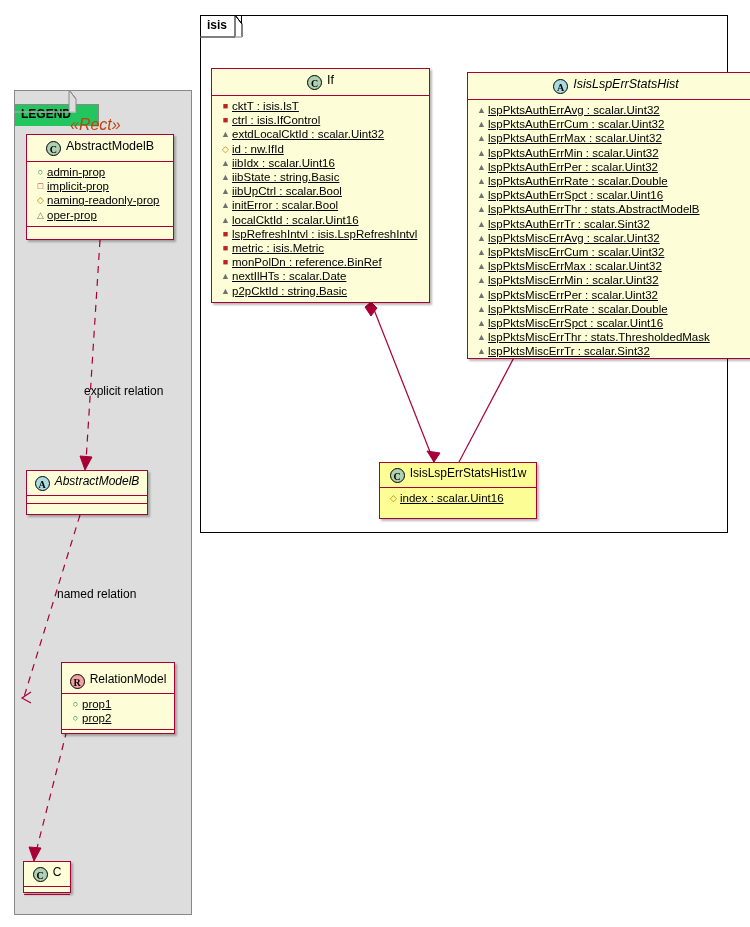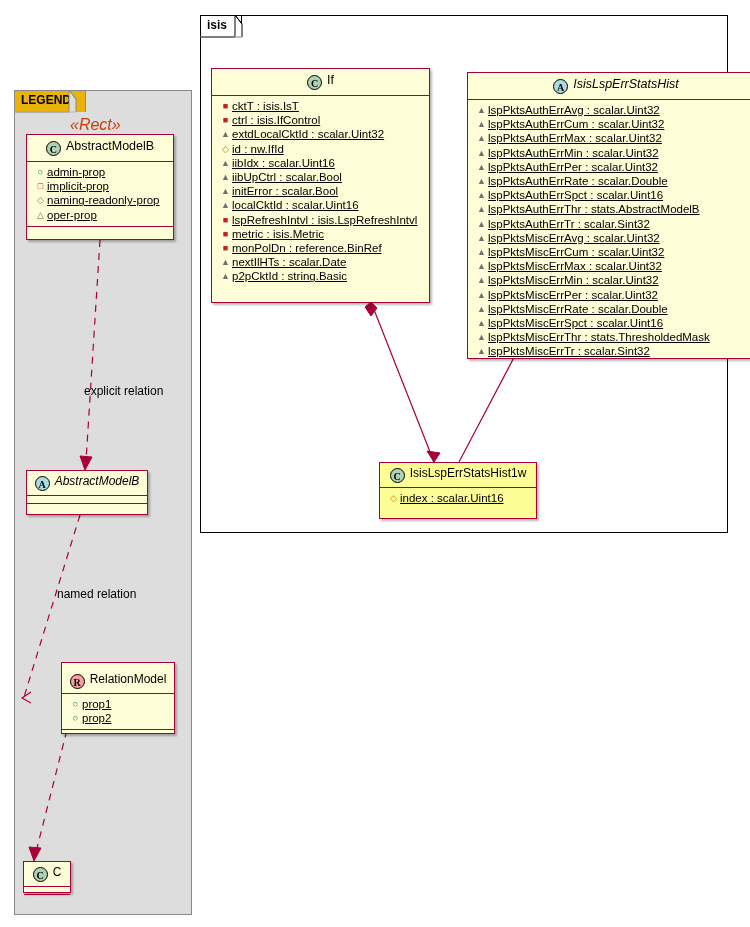--- a/index.html
+++ b/index.html
@@ -148,21 +148,21 @@
   </div>
 
   <svg class="edges">
     <polygon points="235,15 242,24 242,37 235,37" fill="#ffffff" stroke="#000000" stroke-width="1"></polygon>
     <line x1="200" y1="37" x2="242" y2="37" stroke="#ffffff" stroke-width="1"></line>
     <line x1="200" y1="37" x2="235" y2="37" stroke="#000000" stroke-width="1"></line>
     <line x1="235" y1="15" x2="242" y2="24" stroke="#000000" stroke-width="1"></line>
   </svg>
 
   <div class="legend-body" style="left:14px; top:90px; width:178px; height:825px;"></div>
-  <div class="pkg-tab" style="left:14px; top:90px; width:72px; height:22px; background:#eab308; border-color:#888888;">
+  <div class="pkg-tab" style="left:14px; top:104px; width:85px; height:22px; background:#22c55e; border-color:#888888;">
     <span>LEGEND</span>
   </div>
   <svg class="edges">
     <polygon points="69,90 76,99 76,112 69,112" fill="#dddddd" stroke="#888888" stroke-width="1"></polygon>
     <line x1="14" y1="112" x2="76" y2="112" stroke="#dddddd" stroke-width="1"></line>
     <line x1="14" y1="112" x2="69" y2="112" stroke="#888888" stroke-width="1"></line>
     <line x1="69" y1="90" x2="76" y2="99" stroke="#888888" stroke-width="1"></line>
   </svg>
 
   <svg class="edges">
@@ -191,20 +191,21 @@
   <div class="cls" style="left:211px; top:68px; width:219px; height:235px;">
     <div class="hdr">
       <span class="stereo c">C</span><span class="nm">If</span>
     </div>
     <div class="attrs">
       <div class="attr"><span class="mk pri">■</span><span>cktT : isis.IsT</span></div>
       <div class="attr"><span class="mk pri">■</span><span>ctrl : isis.IfControl</span></div>
       <div class="attr"><span class="mk pkgv">▲</span><span>extdLocalCktId : scalar.Uint32</span></div>
       <div class="attr"><span class="mk pro">◇</span><span>id : nw.IfId</span></div>
       <div class="attr"><span class="mk pkgv">▲</span><span>iibIdx : scalar.Uint16</span></div>
+      <div class="attr"><span class="mk pkgv">▲</span><span>iibState : string.Basic</span></div>
       <div class="attr"><span class="mk pkgv">▲</span><span>iibUpCtrl : scalar.Bool</span></div>
       <div class="attr"><span class="mk pkgv">▲</span><span>initError : scalar.Bool</span></div>
       <div class="attr"><span class="mk pkgv">▲</span><span>localCktId : scalar.Uint16</span></div>
       <div class="attr"><span class="mk pri">■</span><span>lspRefreshIntvl : isis.LspRefreshIntvl</span></div>
       <div class="attr"><span class="mk pri">■</span><span>metric : isis.Metric</span></div>
       <div class="attr"><span class="mk pri">■</span><span>monPolDn : reference.BinRef</span></div>
       <div class="attr"><span class="mk pkgv">▲</span><span>nextIlHTs : scalar.Date</span></div>
       <div class="attr"><span class="mk pkgv">▲</span><span>p2pCktId : string.Basic</span></div>
     </div>
   </div>

